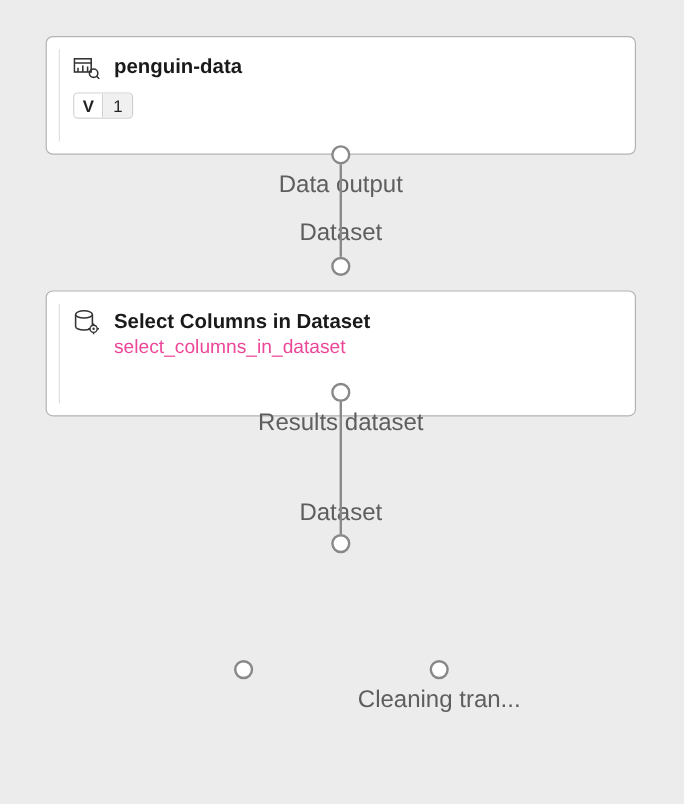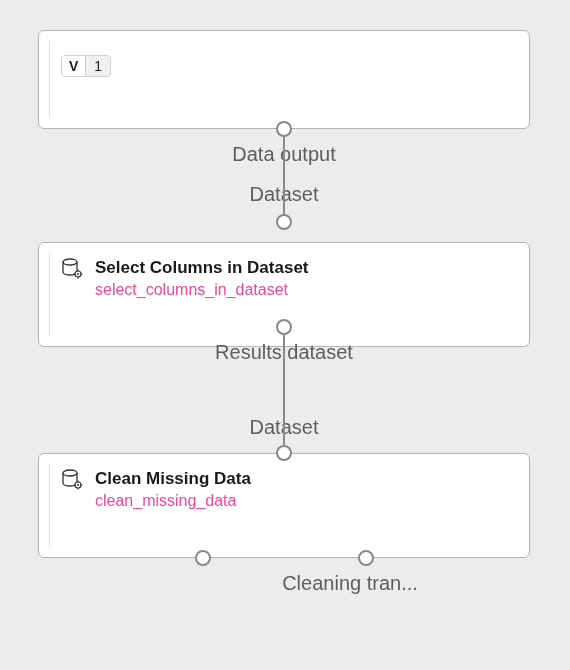--- a/index.html
+++ b/index.html
@@ -109,20 +109,34 @@
     stroke: #8a8a8a;
     stroke-width: 2px;
   }
 </style>
 </head>
 <body>
 
 <div class="canvas">
 
   <div class="node" style="left:38px; top:30px; width:492px; height:99px;">
+    <div class="node-header">
+      <span class="node-icon">
+        <svg width="22" height="20" viewBox="0 0 22 20">
+          <rect x="1" y="3" width="14" height="11" fill="none" stroke="#333" stroke-width="1.3"></rect>
+          <line x1="1" y1="6.5" x2="15" y2="6.5" stroke="#333" stroke-width="1.3"></line>
+          <line x1="4" y1="10.5" x2="4" y2="14" stroke="#333" stroke-width="1.3"></line>
+          <line x1="8" y1="8.5" x2="8" y2="14" stroke="#333" stroke-width="1.3"></line>
+          <line x1="12" y1="9.5" x2="12" y2="14" stroke="#333" stroke-width="1.3"></line>
+          <circle cx="17" cy="15" r="3.5" fill="none" stroke="#333" stroke-width="1.3"></circle>
+          <line x1="19.5" y1="17.5" x2="22" y2="20" stroke="#333" stroke-width="1.3"></line>
+        </svg>
+      </span>
+      <span class="node-title">penguin-data</span>
+    </div>
     <div class="version-badge">
       <span class="version-v">V</span>
       <span class="version-num">1</span>
     </div>
   </div>
 
   <div class="port" style="left:284px; top:129px;"></div>
   <div class="port-label" style="left:284px; top:143px;">Data output</div>
 
   <svg class="connector" style="left:284px; top:137px; width:1px; height:77px;">
@@ -154,37 +168,19 @@
   <div class="port" style="left:284px; top:327px;"></div>
   <div class="port-label" style="left:284px; top:341px;">Results dataset</div>
 
   <svg class="connector" style="left:284px; top:335px; width:1px; height:110px;">
     <line x1="0" y1="0" x2="0" y2="110"></line>
   </svg>
 
   <div class="port-label" style="left:284px; top:416px;">Dataset</div>
   <div class="port" style="left:284px; top:453px;"></div>
 
-  <div class="node" style="left:38px; top:453px; width:492px; height:105px;">
-    <div class="node-header">
-      <span class="node-icon">
-        <svg width="22" height="22" viewBox="0 0 22 22">
-          <ellipse cx="9" cy="5" rx="7" ry="3" fill="none" stroke="#333" stroke-width="1.3"></ellipse>
-          <path d="M2 5 L2 15 A7 3 0 0 0 16 15 L16 5" fill="none" stroke="#333" stroke-width="1.3"></path>
-          <circle cx="17" cy="17" r="3" fill="#fff" stroke="#333" stroke-width="1.2"></circle>
-          <circle cx="17" cy="17" r="1" fill="#333"></circle>
-          <line x1="17" y1="12.5" x2="17" y2="14" stroke="#333" stroke-width="1.2"></line>
-          <line x1="17" y1="20" x2="17" y2="21.5" stroke="#333" stroke-width="1.2"></line>
-          <line x1="12.5" y1="17" x2="14" y2="17" stroke="#333" stroke-width="1.2"></line>
-          <line x1="20" y1="17" x2="21.5" y2="17" stroke="#333" stroke-width="1.2"></line>
-        </svg>
-      </span>
-      <span class="node-title">Clean Missing Data</span>
-    </div>
-    <div class="node-subtitle">clean_missing_data</div>
-  </div>
 
   <div class="port" style="left:203px; top:558px;"></div>
 
   <div class="port" style="left:366px; top:558px;"></div>
-  <div class="port-label" style="left:350px; top:572px;">Cleaning tran...</div>
+  <div class="port-label" style="left:366px; top:572px;">Cleaning tran...</div>
 
 </div>
 
 </body></html>

